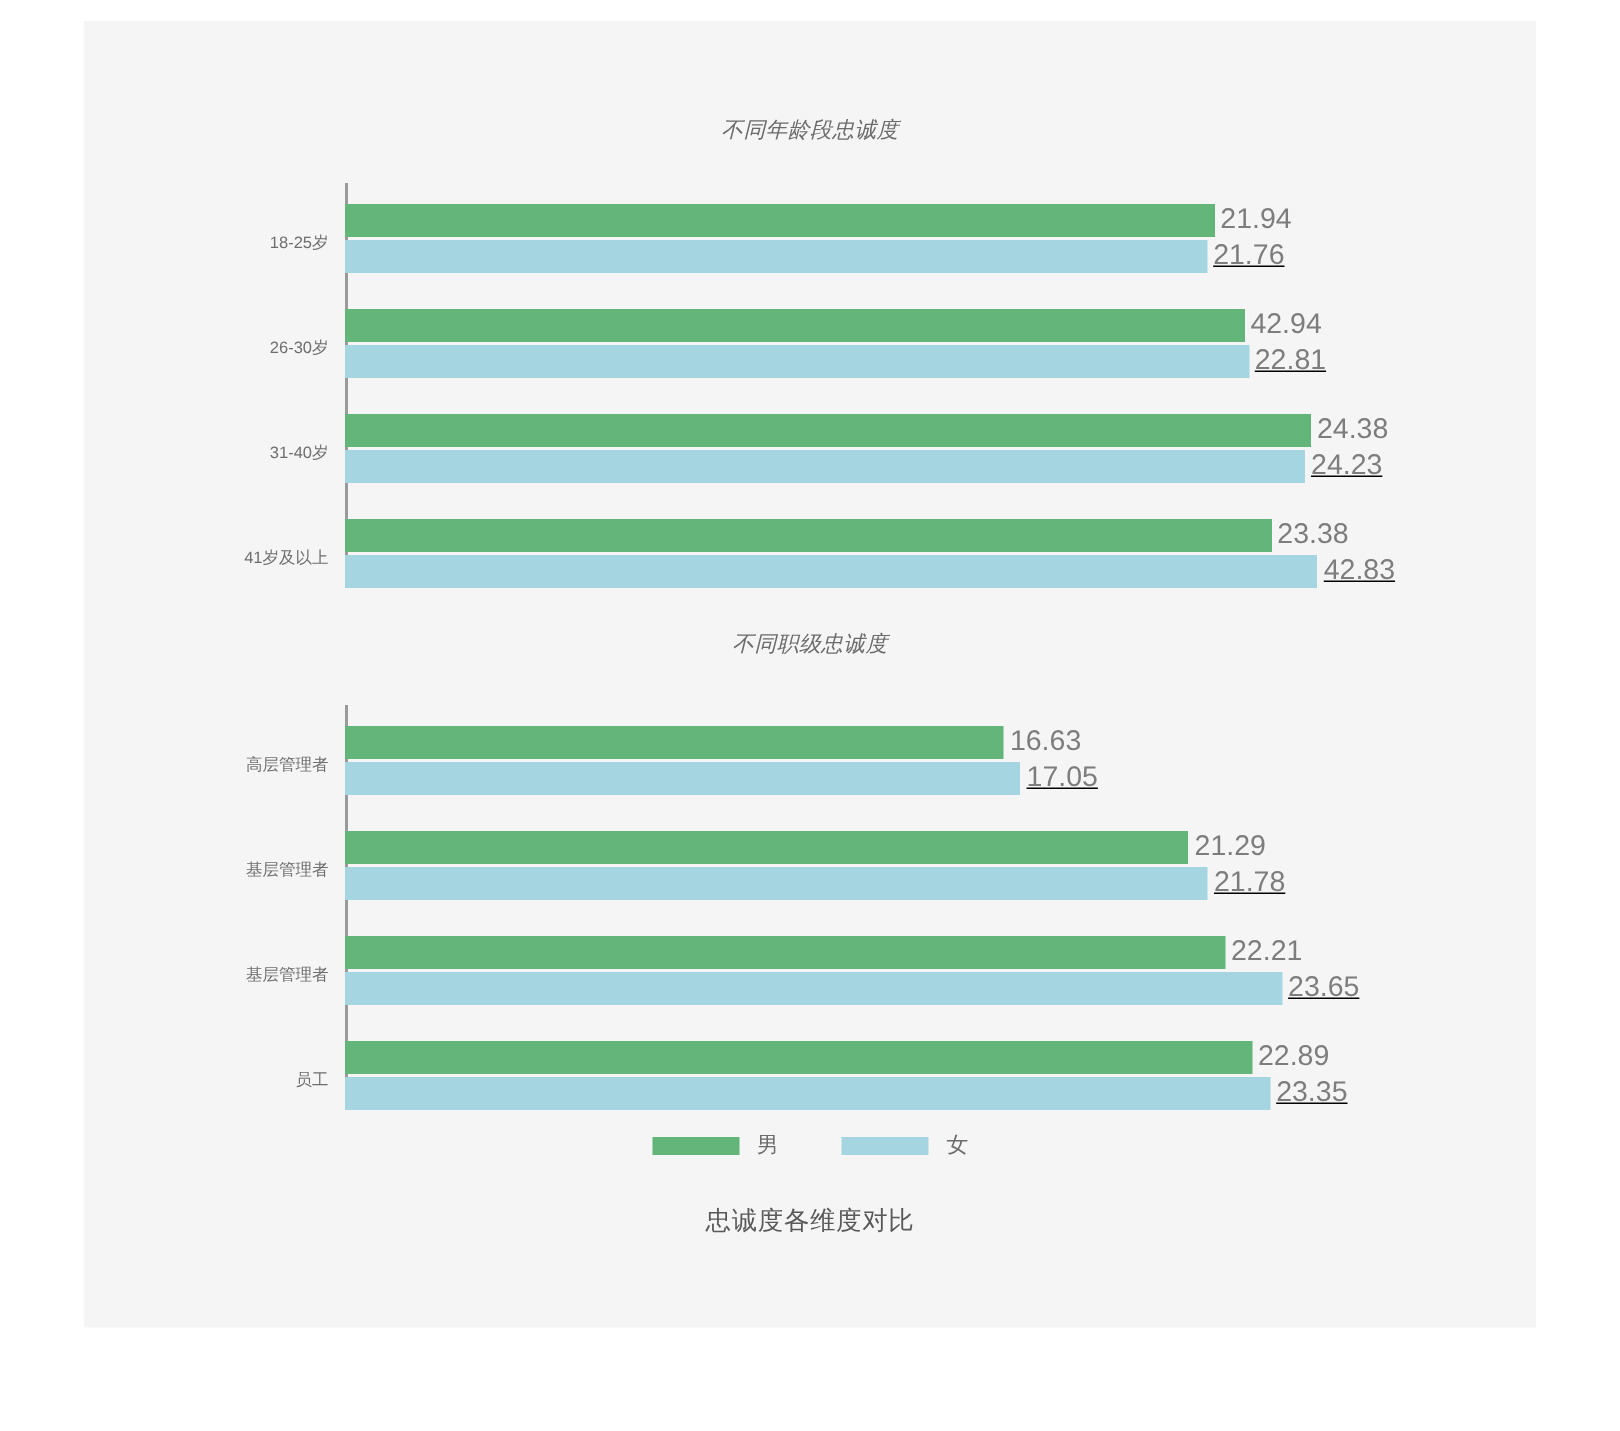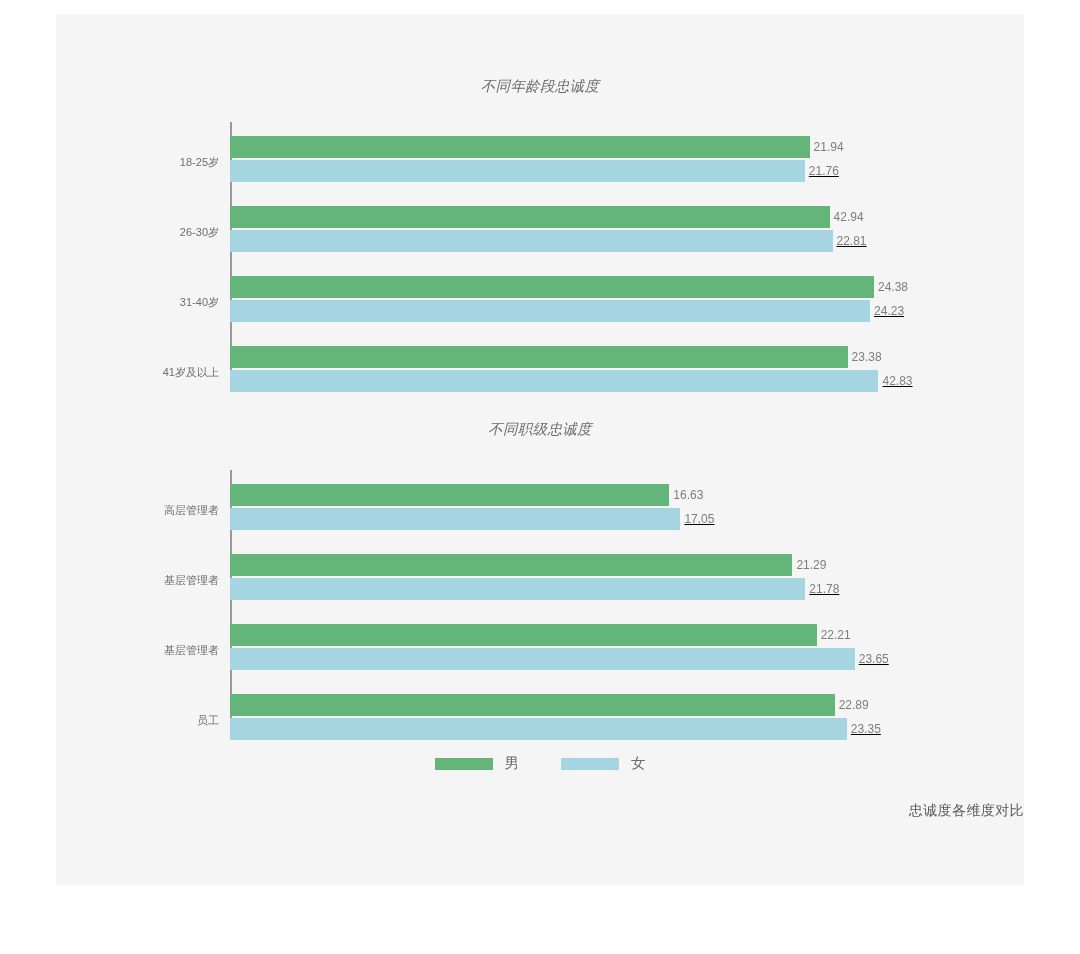--- a/index.html
+++ b/index.html
@@ -66,21 +66,21 @@
   }
   .bar-row.male { top: 0px; }
   .bar-row.female { top: 24px; text-decoration: underline; }
   .bar {
     height: 22px;
     display: block;
   }
   .bar.male { background: #63b579; }
   .bar.female { background: #a6d5e2; }
   .bar-val {
-    font-size: 12px;
+    font-size: 19px;
     color: #7d7d7d;
     margin-left: 4px;
     white-space: nowrap;
   }
   .legend {
     position: absolute;
     width: 100%;
     display: flex;
     justify-content: center;
     align-items: center;
@@ -98,22 +98,22 @@
   }
   .legend-swatch.male { background: #63b579; }
   .legend-swatch.female { background: #a6d5e2; }
   .legend-label {
     font-size: 14.5px;
     color: #6b6b6b;
   }
   .main-title {
     position: absolute;
     width: 100%;
-    text-align: right;
-    font-size: 14px;
+    text-align: center;
+    font-size: 17px;
     color: #595959;
     letter-spacing: 0.4px;
   }
 </style>
 </head>
 <body>
 
 <div class="card">
 
   <div class="chart-title" style="top:63px;">不同年龄段忠诚度</div>

